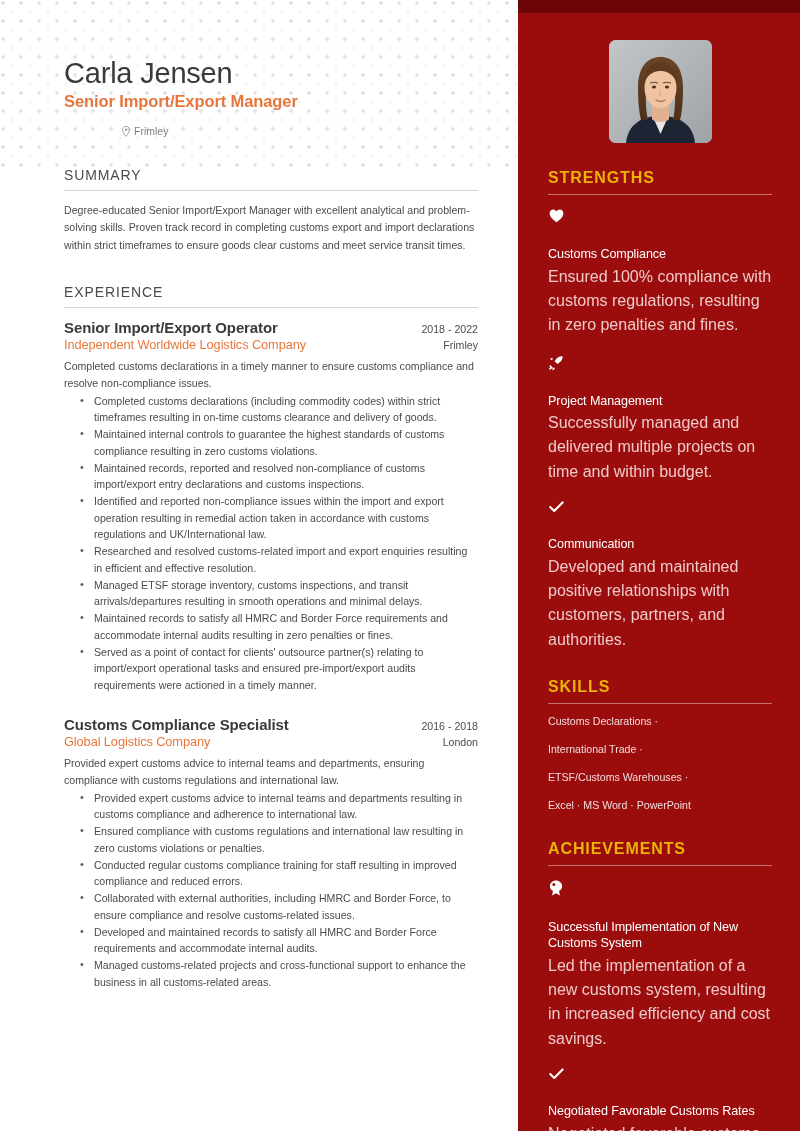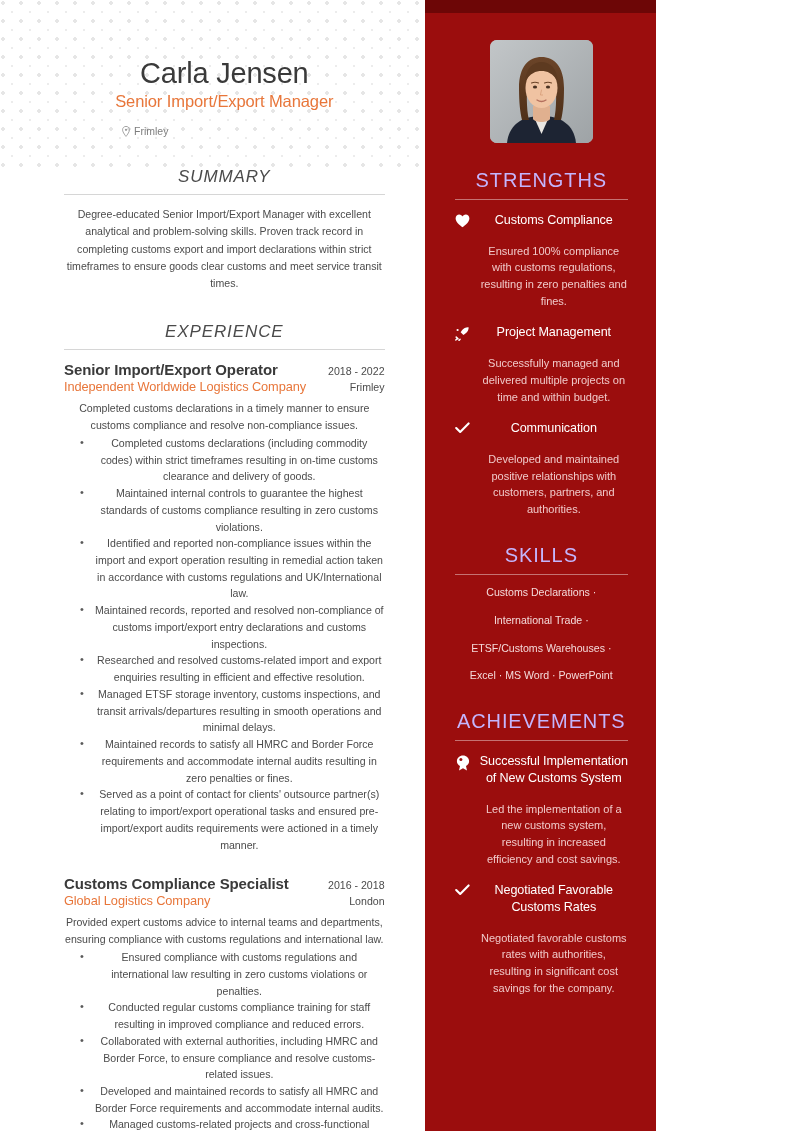--- a/index.html
+++ b/index.html
@@ -9,25 +9,24 @@
   body {
     width: 800px;
     height: 1131px;
     background: #ffffff;
     font-family: "Liberation Sans", sans-serif;
     overflow: hidden;
   }
 
   #resume {
     position: relative;
-    width: 656px;
+    width: 800px;
     height: 1131px;
     display: flex;
     background: #ffffff;
-    text-align: center;
   }
 
   
   .main-col {
     position: relative;
     width: 518px;
     height: 1131px;
     box-sizing: border-box;
     background-color: #ffffff;
     background-image:
@@ -56,45 +55,44 @@
     padding-top: 56px;
     font-size: 29px;
     font-weight: 400;
     letter-spacing: -0.2px;
     color: #3a3a3a;
     line-height: 1.18;
   }
   .job-title {
     margin: 2px 0 0 0;
     font-size: 16.5px;
-    font-weight: 400;
+    font-weight: 700;
     color: #e8763a;
     letter-spacing: -0.1px;
   }
   .location-line {
     margin-top: 14px;
     padding-left: 58px;
     font-size: 10.5px;
     color: #7d7d7d;
     display: flex;
     align-items: center;
     gap: 4px;
   }
   .pin-icon svg { display: block; }
 
   .section {
     margin-top: 30px;
   }
   .section-title {
-    font-size: 17px;
+    font-size: 14px;
     letter-spacing: 0.9px;
     color: #4a4a4a;
     font-weight: 400;
     margin: 0 0 7px 0;
-    font-style: italic;
   }
   .section-rule {
     height: 1px;
     background: #d6d6d6;
     margin-bottom: 11px;
   }
 
   .summary-text {
     font-size: 10.6px;
     line-height: 1.62;
@@ -196,58 +194,59 @@
     height: 103px;
     border-radius: 7px;
     overflow: hidden;
     background: #b9bcbe;
     position: relative;
   }
   .photo svg { display: block; }
 
   .side-section { margin-top: 26px; }
   .side-title {
-    font-size: 20px;
+    font-size: 16px;
     letter-spacing: 0.9px;
-    font-weight: 400;
-    color: #c4b5fd;
+    font-weight: 700;
+    color: #eab308;
     margin: 0 0 7px 0;
   }
   .side-rule {
     height: 1px;
     background: rgba(255,255,255,0.42);
     margin-bottom: 12px;
   }
 
   .si-item {
     display: flex;
-    gap: 9px;
+    gap: 23px;
     margin-bottom: 15px;
     align-items: flex-start;
+    flex-direction: column;
   }
   .si-icon {
     width: 16px;
     min-width: 16px;
     padding-top: 2px;
     display: flex;
     justify-content: center;
   }
   .si-icon svg { display: block; }
   .si-body { flex: 1; }
   .si-head {
     font-size: 12.6px;
     line-height: 1.32;
     color: #ffffff;
     letter-spacing: -0.1px;
   }
   .si-desc {
-    font-size: 11px;
+    font-size: 16px;
     line-height: 1.52;
     color: #f0c9c9;
-    margin-top: 14px;
+    margin-top: 2px;
   }
 
   .skills-list { margin-top: -2px; }
   .skill-line {
     font-size: 10.6px;
     color: #f4dada;
     line-height: 1.5;
     margin-bottom: 12px;
   }
 </style>
@@ -290,40 +289,41 @@
                 <div class="exp-dates">2018 - 2022</div>
               </div>
               <div class="exp-sub">
                 <div class="exp-company">Independent Worldwide Logistics Company</div>
                 <div class="exp-loc">Frimley</div>
               </div>
               <p class="exp-desc">Completed customs declarations in a timely manner to ensure customs compliance and resolve non-compliance issues.</p>
               <ul class="exp-bullets">
                 <li>Completed customs declarations (including commodity codes) within strict timeframes resulting in on-time customs clearance and delivery of goods.</li>
                 <li>Maintained internal controls to guarantee the highest standards of customs compliance resulting in zero customs violations.</li>
+                <li>Maintained records, reported and resolved non-compliance of customs import/export entry declarations and customs inspections.</li>
                 <li>Identified and reported non-compliance issues within the import and export operation resulting in remedial action taken in accordance with customs regulations and UK/International law.</li>
-                <li>Maintained records, reported and resolved non-compliance of customs import/export entry declarations and customs inspections.</li>
                 <li>Researched and resolved customs-related import and export enquiries resulting in efficient and effective resolution.</li>
                 <li>Managed ETSF storage inventory, customs inspections, and transit arrivals/departures resulting in smooth operations and minimal delays.</li>
                 <li>Maintained records to satisfy all HMRC and Border Force requirements and accommodate internal audits resulting in zero penalties or fines.</li>
                 <li>Served as a point of contact for clients' outsource partner(s) relating to import/export operational tasks and ensured pre-import/export audits requirements were actioned in a timely manner.</li>
               </ul>
             </div>
             <div class="exp-gap"></div>
             <div class="exp-item">
               <div class="exp-head">
                 <div class="exp-role">Customs Compliance Specialist</div>
                 <div class="exp-dates">2016 - 2018</div>
               </div>
               <div class="exp-sub">
                 <div class="exp-company">Global Logistics Company</div>
                 <div class="exp-loc">London</div>
               </div>
               <p class="exp-desc">Provided expert customs advice to internal teams and departments, ensuring compliance with customs regulations and international law.</p>
               <ul class="exp-bullets">
+                <li>Provided expert customs advice to internal teams and departments resulting in customs compliance and adherence to international law.</li>
                 <li>Ensured compliance with customs regulations and international law resulting in zero customs violations or penalties.</li>
                 <li>Conducted regular customs compliance training for staff resulting in improved compliance and reduced errors.</li>
                 <li>Collaborated with external authorities, including HMRC and Border Force, to ensure compliance and resolve customs-related issues.</li>
                 <li>Developed and maintained records to satisfy all HMRC and Border Force requirements and accommodate internal audits.</li>
                 <li>Managed customs-related projects and cross-functional support to enhance the business in all customs-related areas.</li>
               </ul>
             </div>
           </div>
       </div>
 

